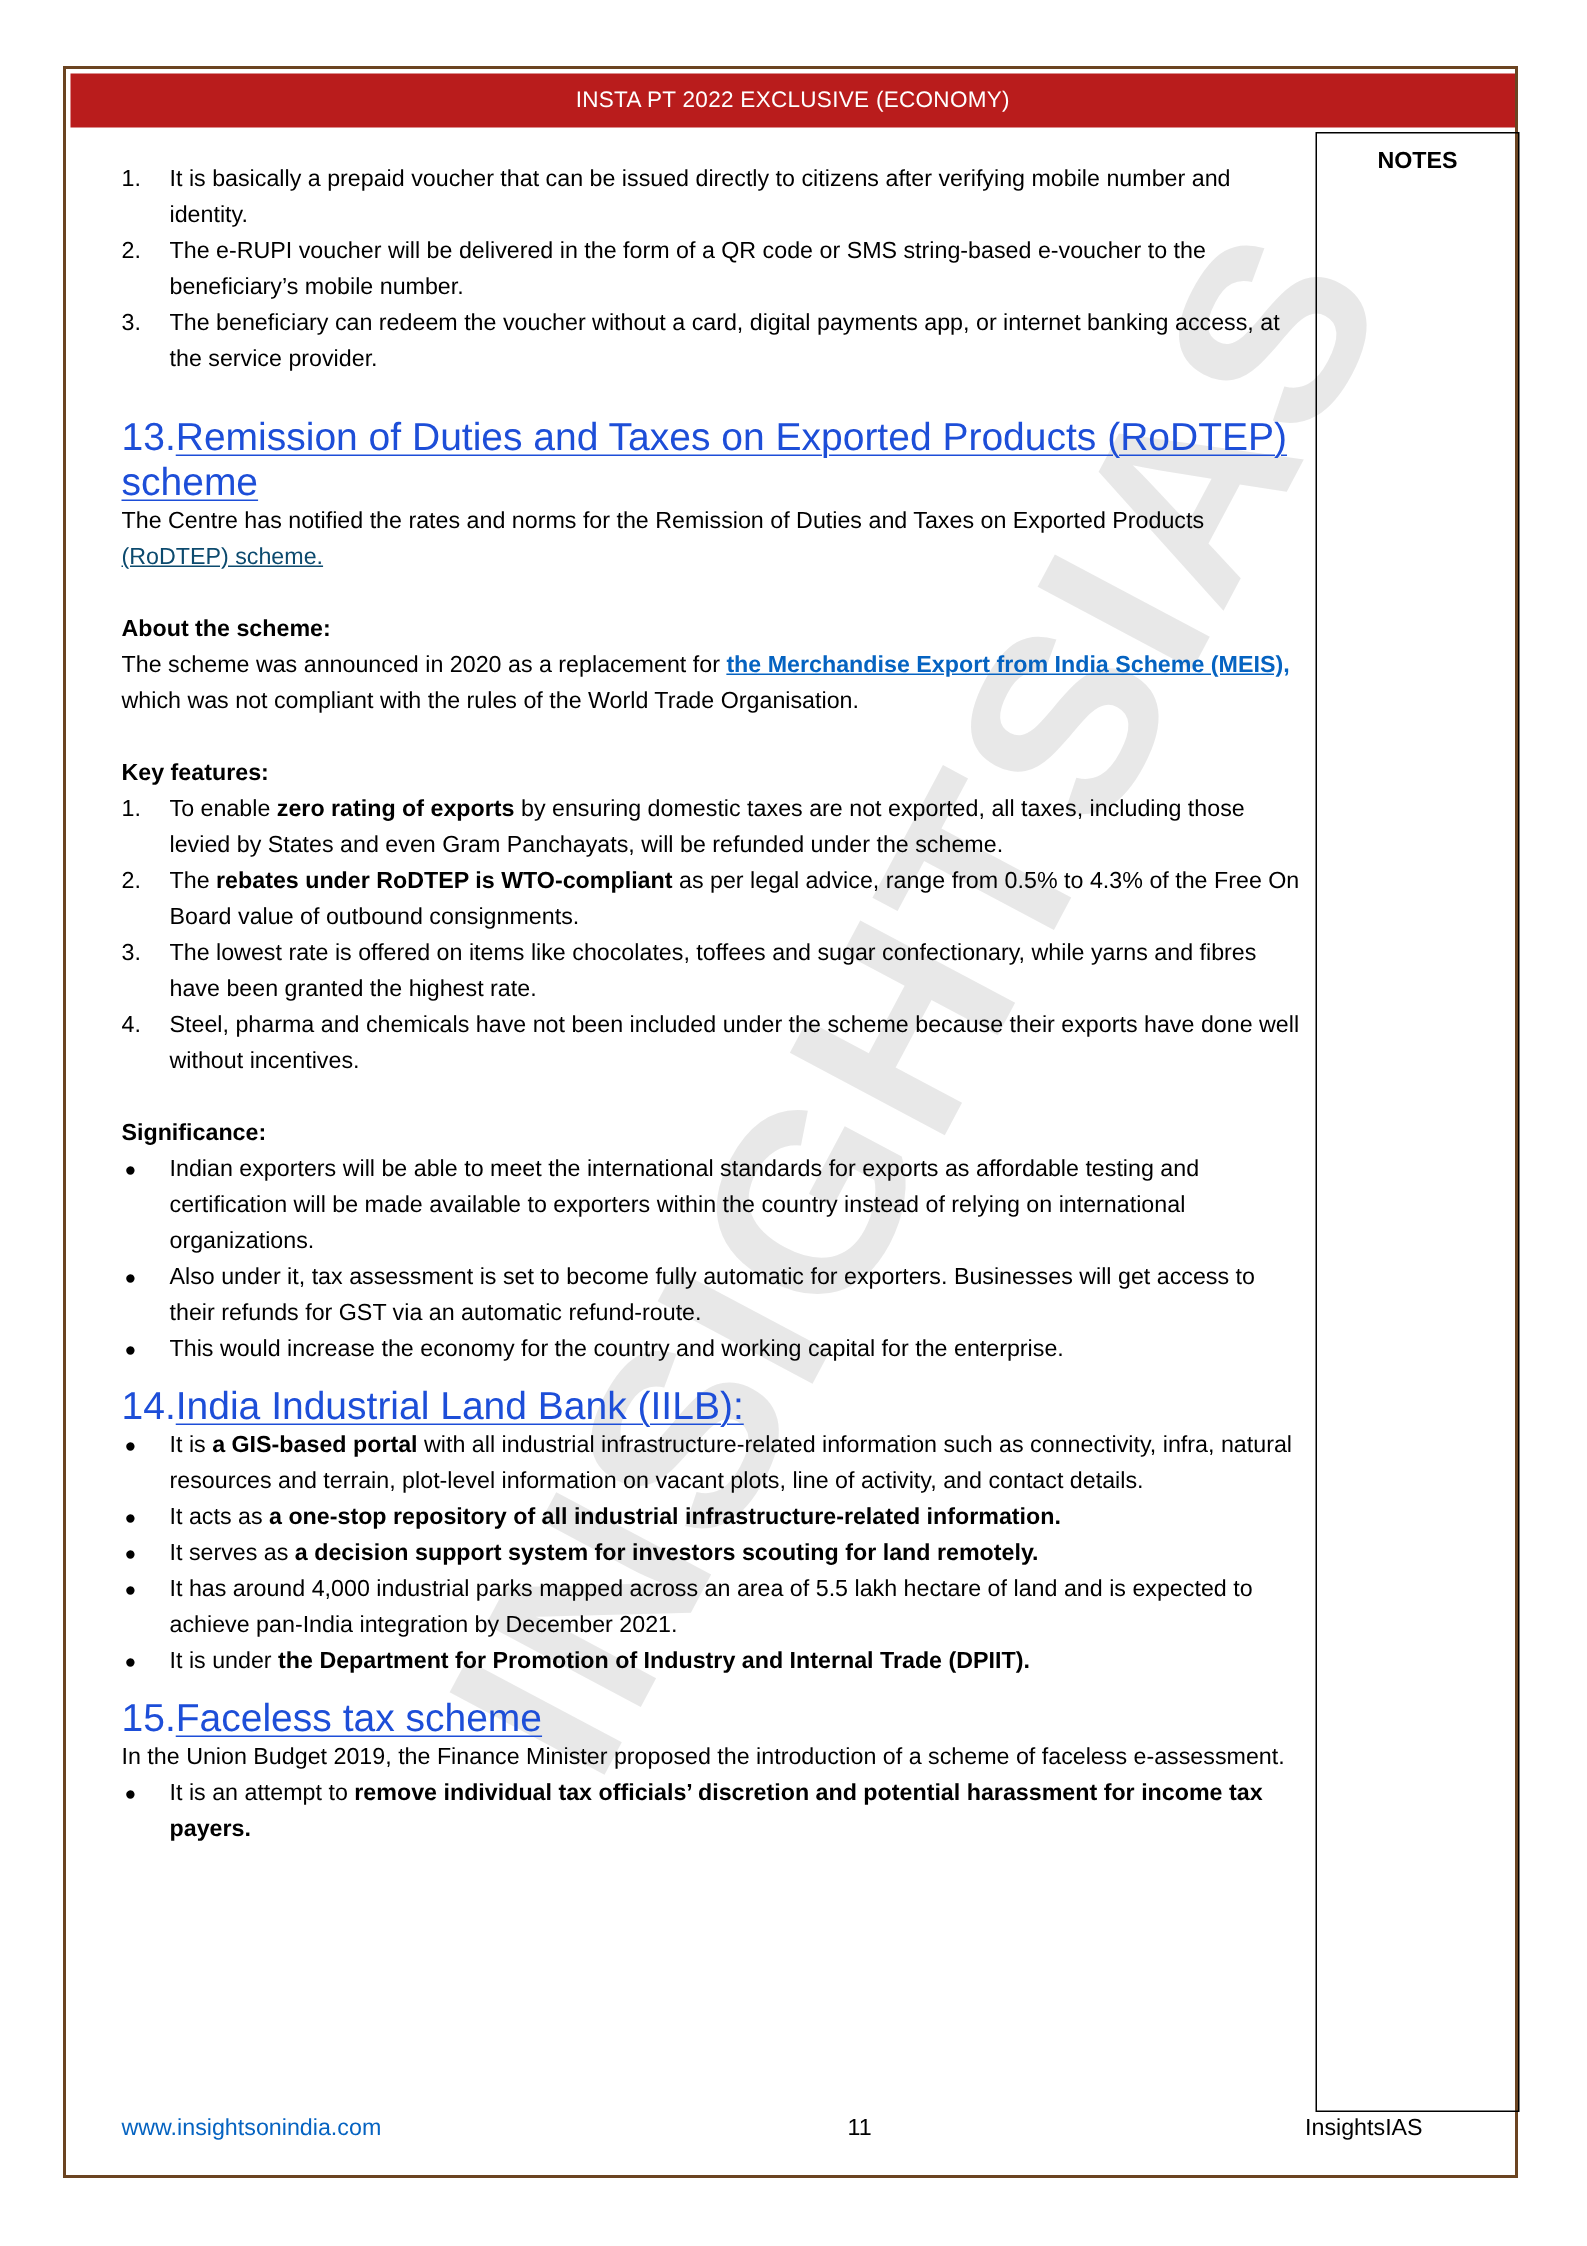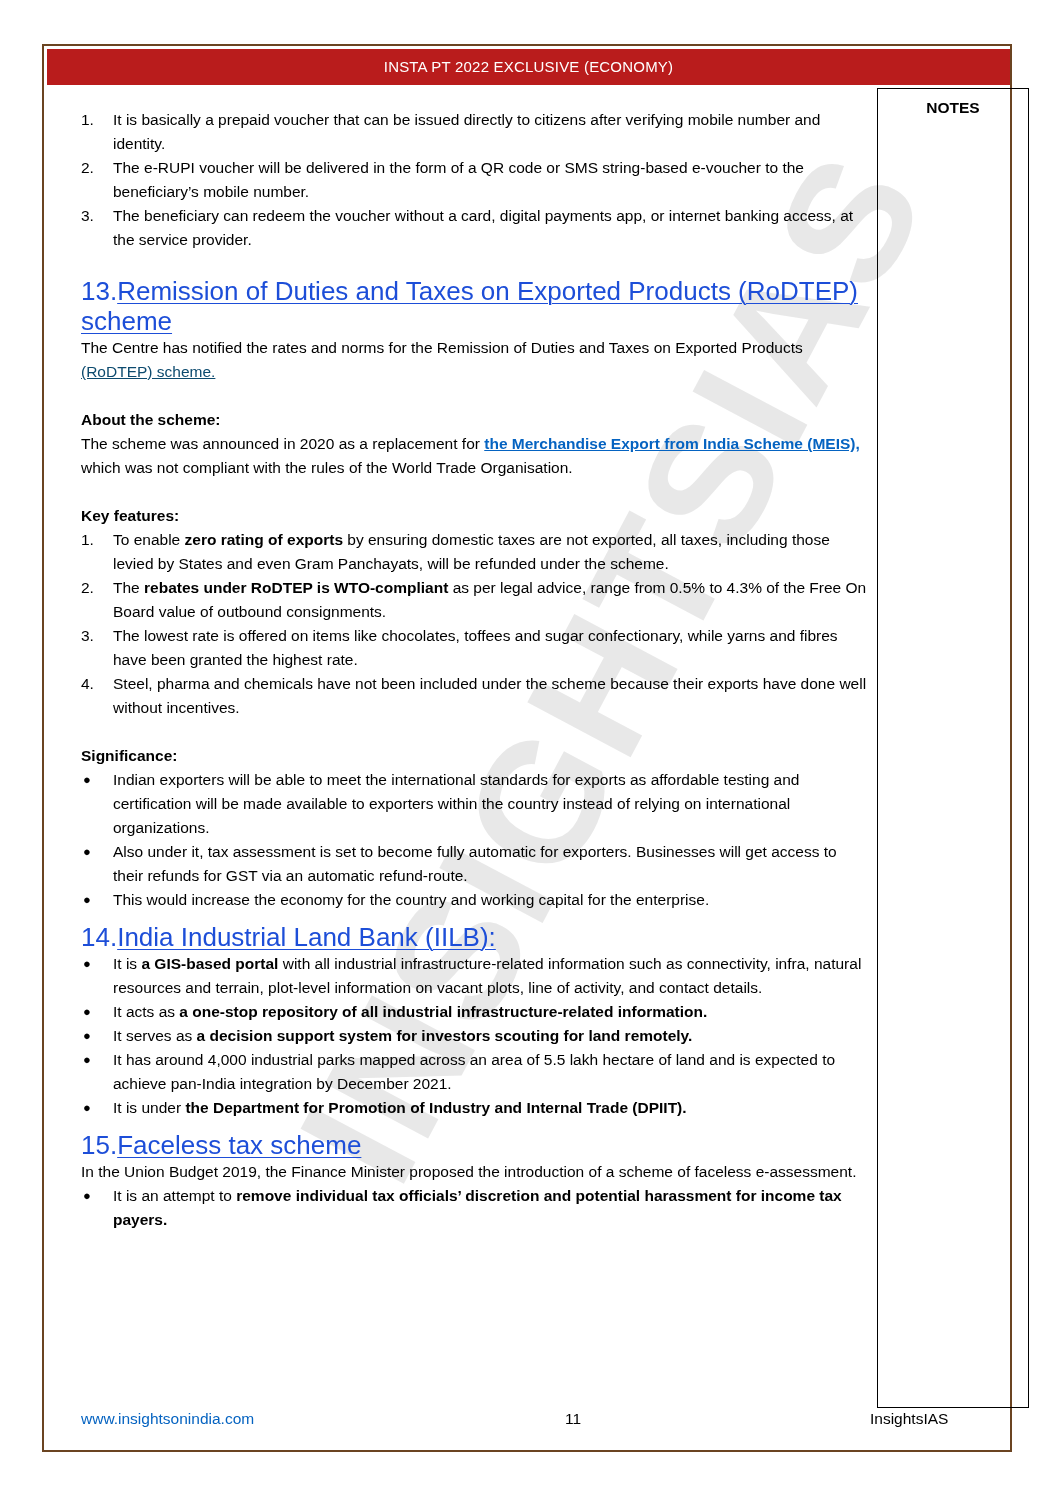--- a/index.html
+++ b/index.html
@@ -3,21 +3,21 @@
 <meta charset="utf-8">
 <style>
   html, body { margin: 0; padding: 0; background: #ffffff; }
   body { width: 1058px; height: 1497px; position: relative; overflow: hidden;
          font-family: "Liberation Sans", sans-serif; color: #000; }
   .page-frame { position: absolute; left: 42px; top: 44px; width: 970px; height: 1408px;
          border: 2px solid #6b4421; box-sizing: border-box; }
   .header-bar { position: absolute; left: 47px; top: 49px; width: 963px; height: 36px;
          background: #b91c1c; color: #fff; font-size: 15px; text-align: center; line-height: 36px;
          letter-spacing: 0.2px; }
-  .notes-box { position: absolute; left: 877px; top: 88px; width: 152px; height: 1320px;
+  .notes-box { position: absolute; left: 877px; top: 88px; width: 136px; height: 1320px;
          border: 1.5px solid #000; box-sizing: border-box; }
   .notes-title { text-align: center; font-weight: bold; font-size: 15.5px; margin-top: 10px; }
   .content { position: absolute; left: 81px; top: 108px; width: 790px; font-size: 15.5px;
          line-height: 24px; }
   .content p { margin: 0; }
   .olist, .ulist { margin: 0; padding: 0; list-style: none; }
   .olist li, .ulist li { position: relative; padding-left: 32px; }
   .olist li .num { position: absolute; left: 0; top: 0; }
   .ulist li .bullet { position: absolute; left: 2px; top: 0; font-size: 13px; }
   .heading { font-size: 26px; color: #1d4ed8; line-height: 30px; margin-top: 10px; }

